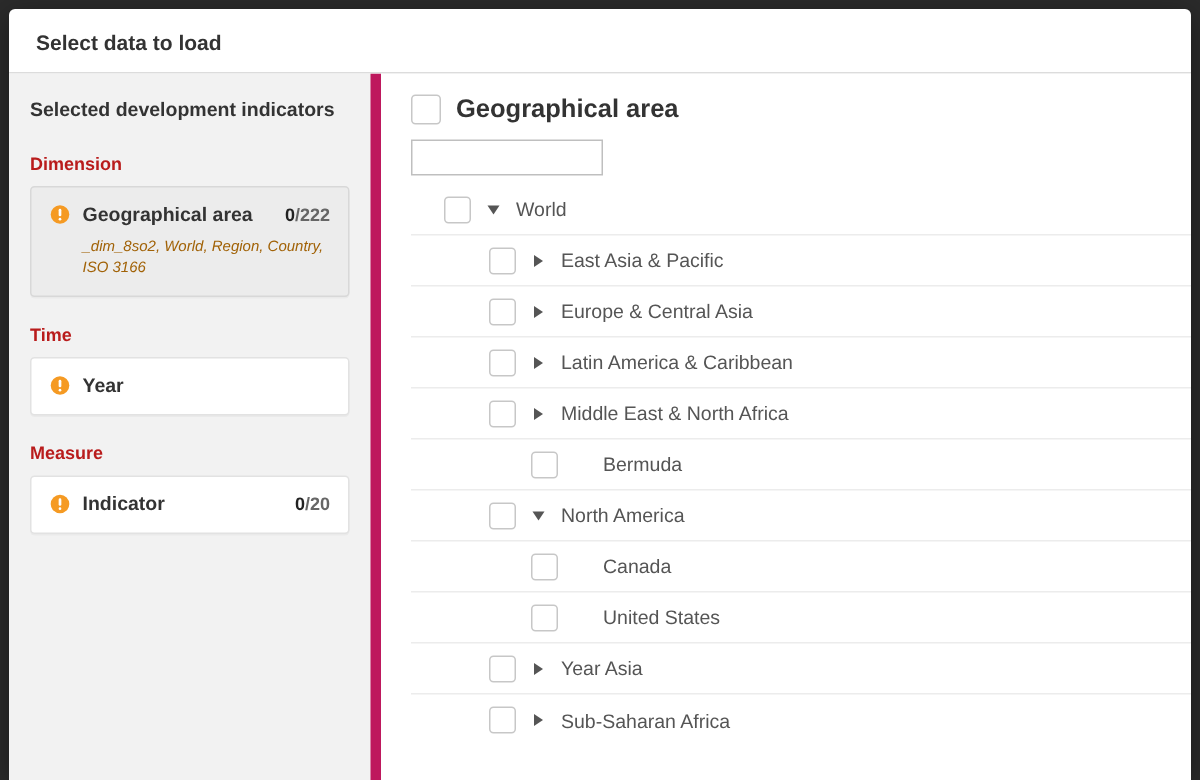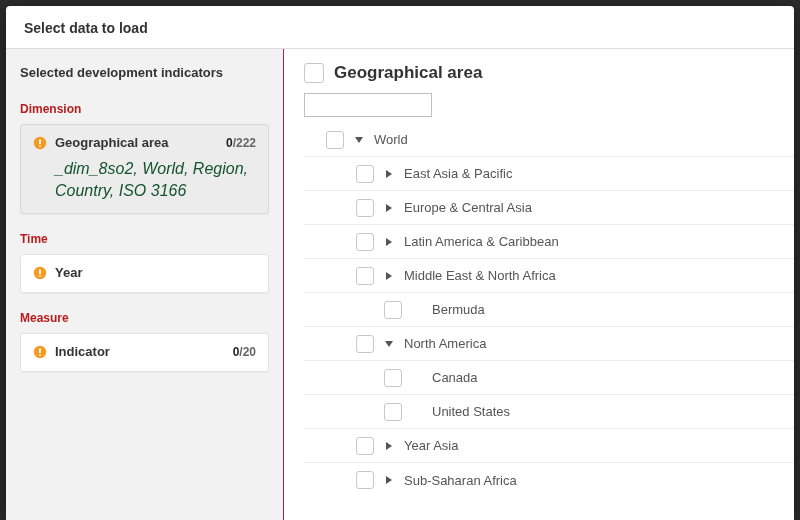--- a/index.html
+++ b/index.html
@@ -13,38 +13,38 @@
   .modal-header {
     padding:14px 18px 12px 18px;
     font-size:14px; font-weight:700; color:#333;
     border-bottom:1px solid #dcdcdc;
   }
   .modal-body {
     flex:1; display:flex; overflow:hidden;
   }
   
   .left-panel {
-    width:278px; background:#f2f2f2; border-right:1px solid #be185d;
+    width:248px; background:#f2f2f2; border-right:7px solid #be185d;
     padding:16px 14px 1px 14px; font-size:12.5px; color:#333;
     overflow:hidden;
   }
   .lp-title { font-weight:700; font-size:13px; color:#333; margin-bottom:22px; }
   .lp-section-label { font-weight:700; font-size:12px; color:#b91c1c; margin-bottom:8px; }
   .lp-card {
     background:#fff; border:1px solid #e2e2e2; border-radius:3px;
     padding:10px 12px 12px 12px; margin-bottom:18px;
     box-shadow:0 1px 0 rgba(0,0,0,.03);
   }
   .lp-card-selected { background:#ececec; border-color:#d8d8d8; }
   .lp-card-head { display:flex; align-items:center; gap:8px; }
   .lp-ico { width:14px; height:14px; flex-shrink:0; }
   .lp-name { font-weight:700; font-size:13px; color:#333; flex:1; }
   .lp-count { font-size:12px; color:#666; font-weight:700; }
   .lp-count .zero { color:#222; }
-  .lp-desc { margin-top:8px; padding-left:22px; font-style:italic; color:#14532d; font-size:16px; line-height:1.35; }
+  .lp-desc { margin-top:8px; padding-left:22px; font-style:italic; color:#a16207; font-size:10px; line-height:1.35; }
   
   .right-panel {
     flex:1; background:#fff; padding:14px 0 0 20px; overflow:hidden;
   }
   .rp-head { display:flex; align-items:center; gap:10px; margin-bottom:10px; }
   .cb {
     width:20px; height:20px; border:1px solid #c7c7c7; border-radius:3px;
     background:#fff; display:inline-block; flex-shrink:0;
   }
   .cb-sm { width:18px; height:18px; }

